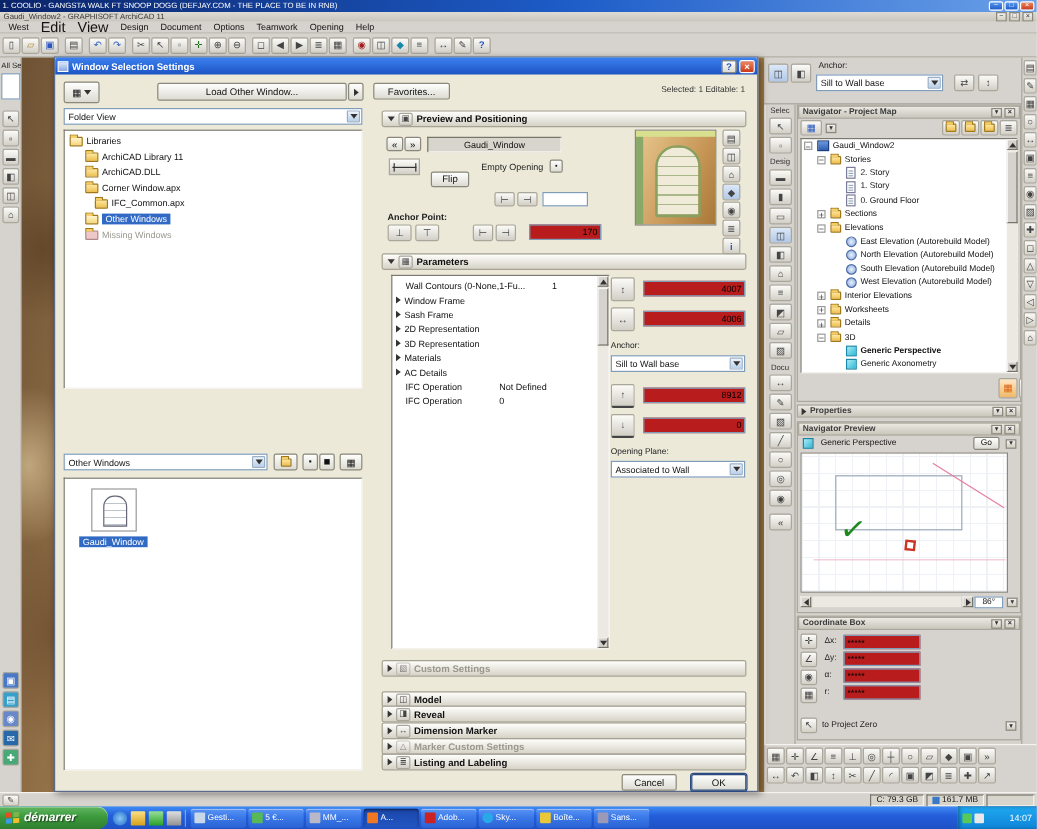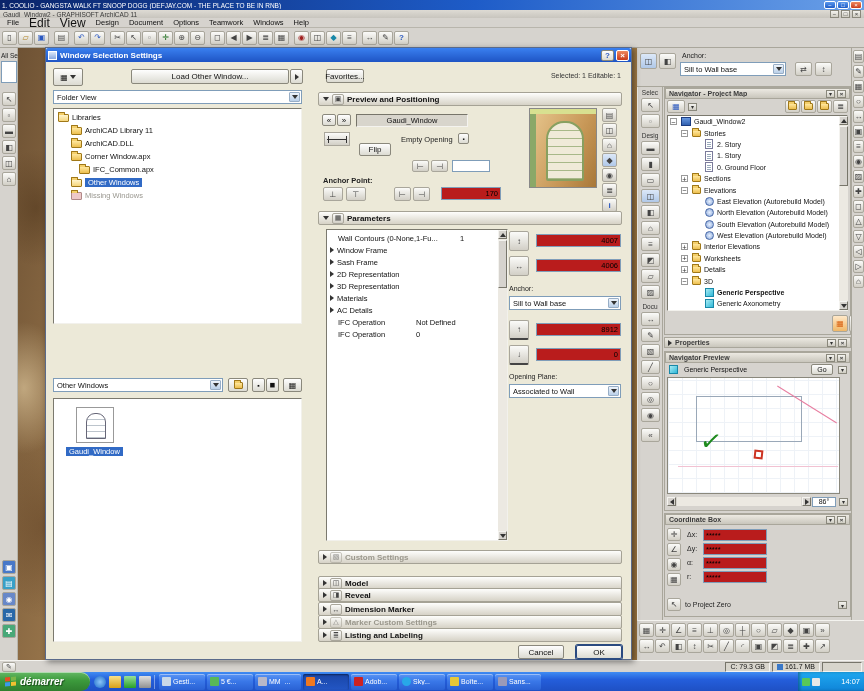--- a/index.html
+++ b/index.html
@@ -67,28 +67,28 @@
   </div>
 
   <div class="abs flex" style="left:0;top:10px;width:864px;height:8px;background:linear-gradient(#dedbd4,#c8c5be);padding:0 3px">
     <span style="font-size:6.5px;color:#3a3a3a;white-space:nowrap;overflow:hidden;flex:1">Gaudi_Window2 - GRAPHISOFT ArchiCAD 11</span>
     <span class="mini">−</span>
     <span class="mini">□</span>
     <span class="mini">×</span>
   </div>
 
   <div class="abs flex" style="left:0;top:18px;width:864px;height:10px;background:#d6d3ce;border-bottom:1px solid #b8b5ac;padding-left:2px;gap:0">
-    <span style="padding:0 5px;font-size:7.5px">File</span>
+    <span style="padding:0 5px;font-size:7.5px">West</span>
     <span style="padding:0 5px;font-size:12px">Edit</span>
     <span style="padding:0 5px;font-size:12px">View</span>
     <span style="padding:0 5px;font-size:7.5px">Design</span>
     <span style="padding:0 5px;font-size:7.5px">Document</span>
     <span style="padding:0 5px;font-size:7.5px">Options</span>
     <span style="padding:0 5px;font-size:7.5px">Teamwork</span>
-    <span style="padding:0 5px;font-size:7.5px">Windows</span>
+    <span style="padding:0 5px;font-size:7.5px">Opening</span>
     <span style="padding:0 5px;font-size:7.5px">Help</span>
   </div>
 
   <div class="abs flex" style="left:0;top:28px;width:864px;height:20px;background:#d6d3ce;border-bottom:1px solid #a9a69b;padding:0 2px;gap:1px">
     <span class="ticon">▯</span>
     <span class="ticon" style="color:#b08020">▱</span>
     <span class="ticon" style="color:#2a58c0">▣</span>
     <span style="width:3px"></span>
     <span class="ticon">▤</span>
     <span style="width:3px"></span>
@@ -483,21 +483,21 @@
     <span class="btn" style="position:absolute;left:220px;top:330px;width:13px;height:14px;font-size:7px">◼</span>
     <span class="btn" style="position:absolute;left:237px;top:330px;width:19px;height:14px">▦</span>
 
     <div class="abs inset" style="left:7px;top:350px;width:249px;height:244px;border-color:#7b796e #f2f1ec #f2f1ec #7b796e">
       <div style="position:absolute;left:22px;top:8px;width:38px;height:36px;background:#fff;border:1px solid #999">
         <div style="position:absolute;left:9px;top:5px;width:20px;height:26px;border:1px solid #667;border-radius:9px 9px 0 0;background:repeating-linear-gradient(#fff 0 5px,#bcc4cc 5px 6px)"></div>
       </div>
       <span class="selbg" style="position:absolute;left:12px;top:48px;font-size:7.5px">Gaudi_Window</span>
     </div>
 
-    <span class="btn" style="position:absolute;left:280px;top:21px;width:38px;height:14px">Favorites...</span>
+    <span class="btn" style="position:absolute;left:265px;top:21px;width:64px;height:14px">Favorites...</span>
     <span style="position:absolute;left:420px;top:24px;width:155px;text-align:right;font-size:7px;color:#333">Selected: 1 Editable: 1</span>
 
     <div class="sect" style="top:44px">
       <i class="dar"></i>
       <span class="ticon" style="width:12px;height:11px;font-size:7px">▣</span>
       <span>Preview and Positioning</span>
     </div>
 
     <span class="btn" style="position:absolute;left:276px;top:66px;width:14px;height:12px">«</span>
     <span class="btn" style="position:absolute;left:291px;top:66px;width:14px;height:12px">»</span>

